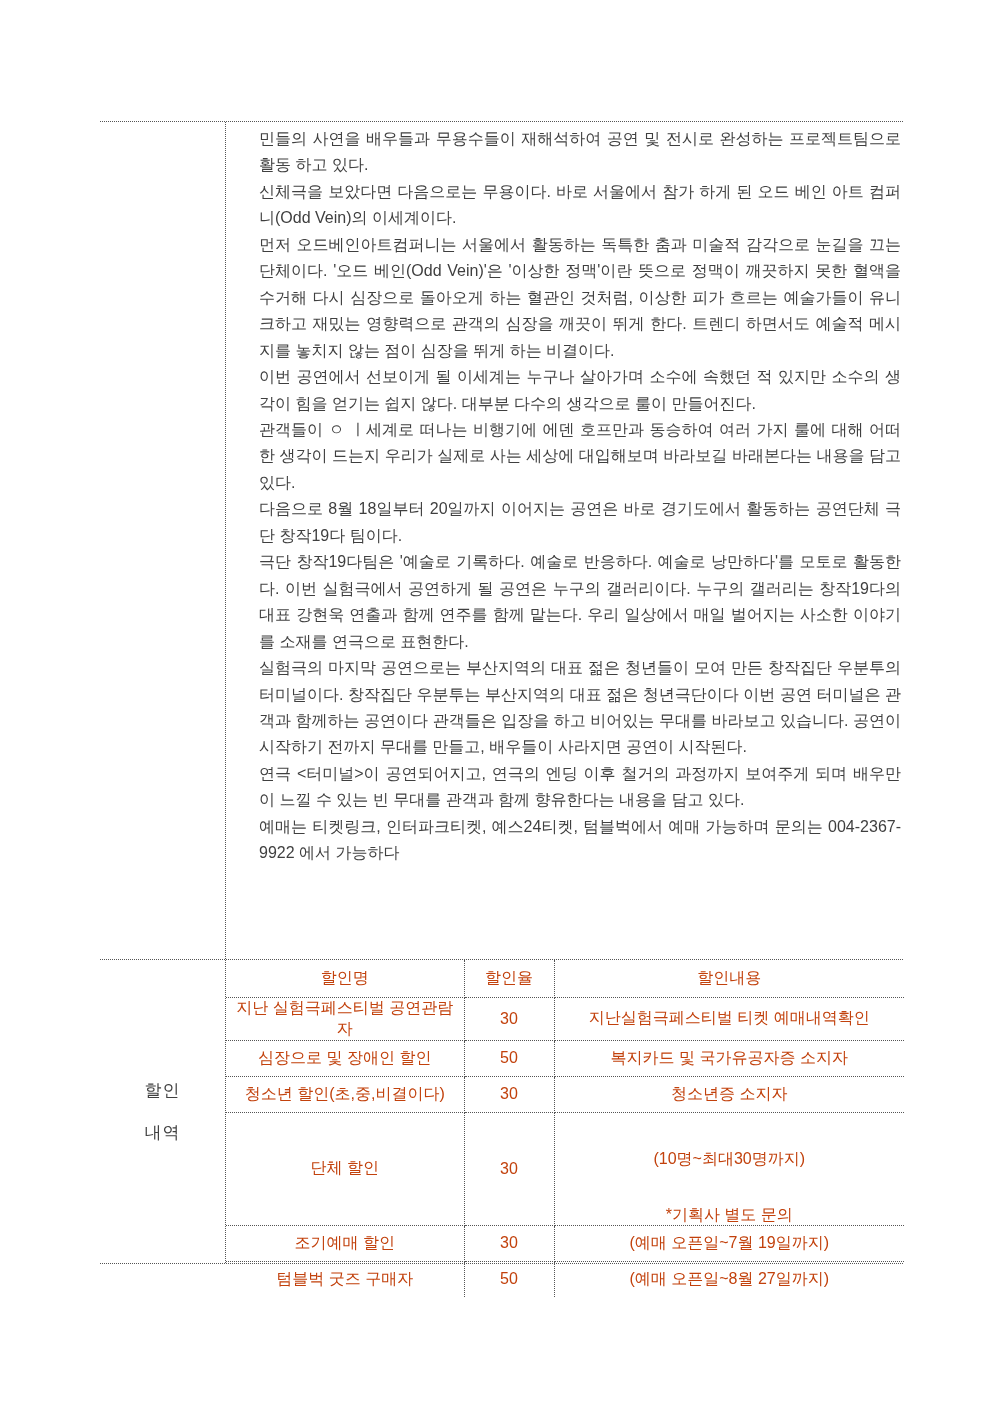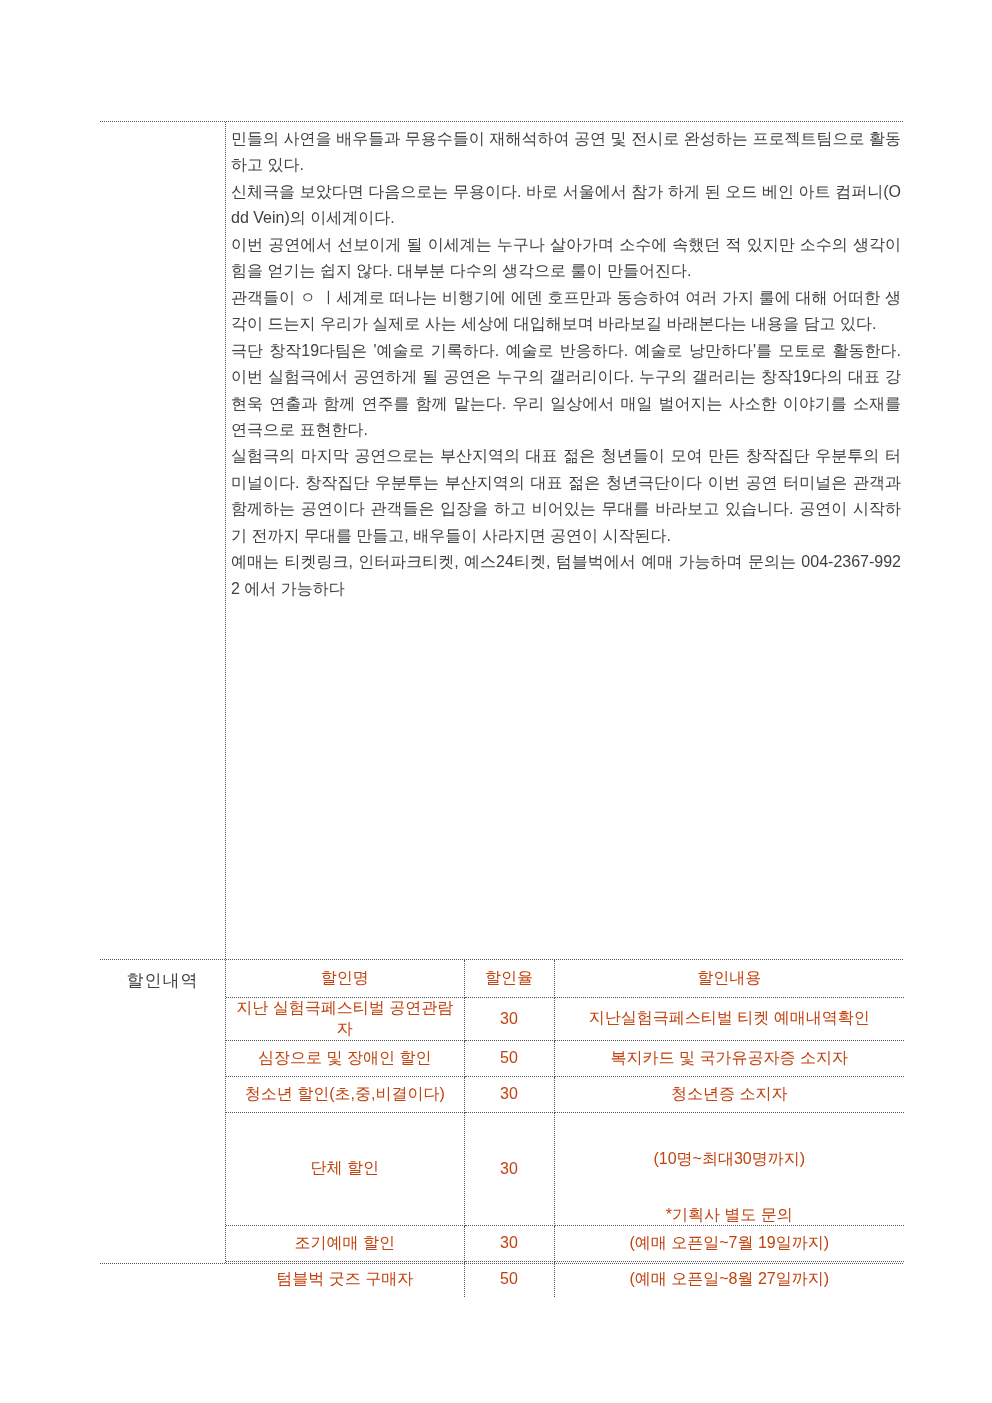--- a/index.html
+++ b/index.html
@@ -8,24 +8,24 @@
     font-family:"Liberation Sans","DejaVu Sans",sans-serif;
     color:#3f3f3f;
   }
   .page{position:relative;width:992px;height:1403px;background:#fff;overflow:hidden;}
   .doc{
     position:absolute;left:100px;top:121px;width:803px;
     border-top:1px dotted #555;border-bottom:1px dotted #555;
     box-sizing:content-box;
   }
   .row{display:flex;}
-  .text-row{height:837px;}
+  .text-row{height:837px;gap:28px;}
   .label-cell{
     flex:0 0 125px;width:125px;border-right:1px dotted #555;
-    display:flex;flex-direction:row;justify-content:center;align-items:flex-start;
+    display:flex;flex-direction:column;justify-content:center;align-items:center;
     font-size:17px;line-height:42px;letter-spacing:1px;
   }
   .text-cell{
     flex:1;min-width:0;overflow:hidden;
     padding:4px 2px 0 5px;
     font-size:16px;line-height:26.45px;
     text-align:justify;word-break:break-all;
   }
   .text-cell p{margin:0;}
   .discount-row{border-top:1px dotted #555;height:303px;}
@@ -57,24 +57,27 @@
 <body>
 
 <div class="page">
   <div class="doc">
 
     <div class="row text-row">
       <div class="label-cell"></div>
       <div class="text-cell">
         <p>민들의 사연을 배우들과 무용수들이 재해석하여 공연 및 전시로 완성하는 프로젝트팀으로 활동 하고 있다.</p>
         <p>신체극을 보았다면 다음으로는 무용이다. 바로 서울에서 참가 하게 된 오드 베인 아트 컴퍼니(Odd Vein)의 이세계이다.</p>
+        <p>먼저 오드베인아트컴퍼니는 서울에서 활동하는 독특한 춤과 미술적 감각으로 눈길을 끄는 단체이다. '오드 베인(Odd Vein)'은 '이상한 정맥'이란 뜻으로 정맥이 깨끗하지 못한 혈액을 수거해 다시 심장으로 돌아오게 하는 혈관인 것처럼, 이상한 피가 흐르는 예술가들이 유니크하고 재밌는 영향력으로 관객의 심장을 깨끗이 뛰게 한다. 트렌디 하면서도 예술적 메시지를 놓치지 않는 점이 심장을 뛰게 하는 비결이다.</p>
         <p>이번 공연에서 선보이게 될 이세계는 누구나 살아가며 소수에 속했던 적 있지만 소수의 생각이 힘을 얻기는 쉽지 않다. 대부분 다수의 생각으로 룰이 만들어진다.</p>
         <p>관객들이 ㅇ ㅣ세계로 떠나는 비행기에 에덴 호프만과 동승하여 여러 가지 룰에 대해 어떠한 생각이 드는지 우리가 실제로 사는 세상에 대입해보며 바라보길 바래본다는 내용을 담고 있다.</p>
+        <p>다음으로 8월 18일부터 20일까지 이어지는 공연은 바로 경기도에서 활동하는 공연단체 극단 창작19다 팀이다.</p>
         <p>극단 창작19다팀은 '예술로 기록하다. 예술로 반응하다. 예술로 낭만하다'를 모토로 활동한다. 이번 실험극에서 공연하게 될 공연은 누구의 갤러리이다. 누구의 갤러리는 창작19다의 대표 강현욱 연출과 함께 연주를 함께 맡는다. 우리 일상에서 매일 벌어지는 사소한 이야기를 소재를 연극으로 표현한다.</p>
         <p>실험극의 마지막 공연으로는 부산지역의 대표 젊은 청년들이 모여 만든 창작집단 우분투의 터미널이다. 창작집단 우분투는 부산지역의 대표 젊은 청년극단이다 이번 공연 터미널은 관객과 함께하는 공연이다 관객들은 입장을 하고 비어있는 무대를 바라보고 있습니다. 공연이 시작하기 전까지 무대를 만들고, 배우들이 사라지면 공연이 시작된다.</p>
+        <p>연극 &lt;터미널&gt;이 공연되어지고, 연극의 엔딩 이후 철거의 과정까지 보여주게 되며 배우만이 느낄 수 있는 빈 무대를 관객과 함께 향유한다는 내용을 담고 있다.</p>
         <p>예매는 티켓링크, 인터파크티켓, 예스24티켓, 텀블벅에서 예매 가능하며 문의는 004-2367-9922 에서 가능하다</p>
       </div>
     </div>
 
     <div class="row discount-row">
       <div class="label-cell">
         <div>할인</div>
         <div>내역</div>
       </div>
       <div class="table-cell">

